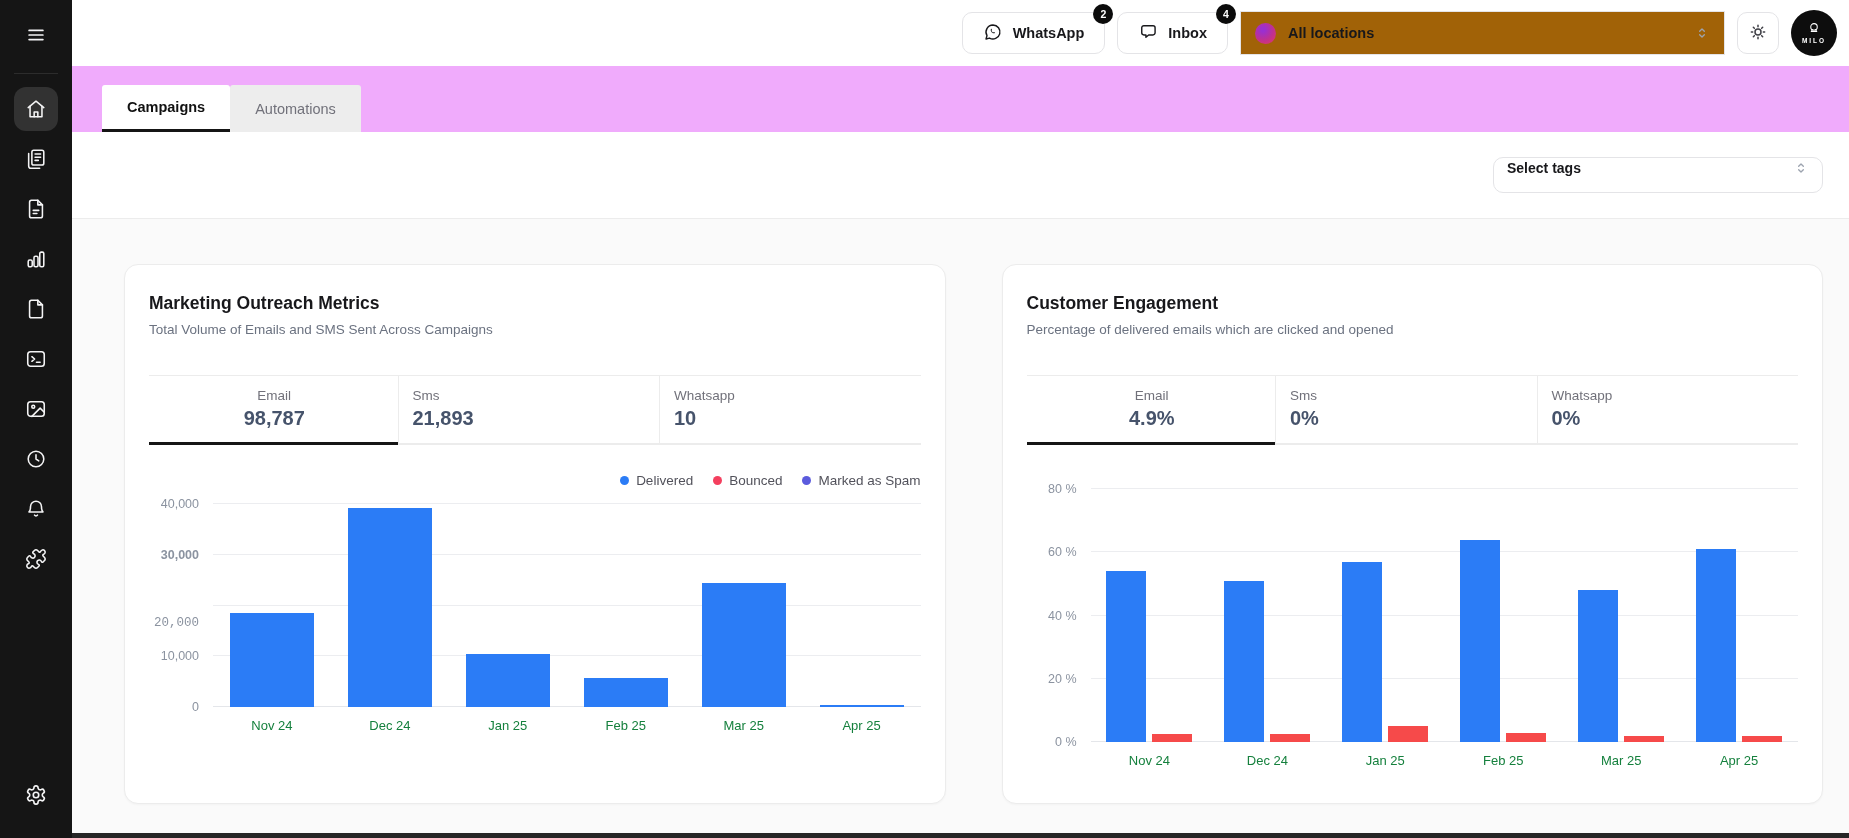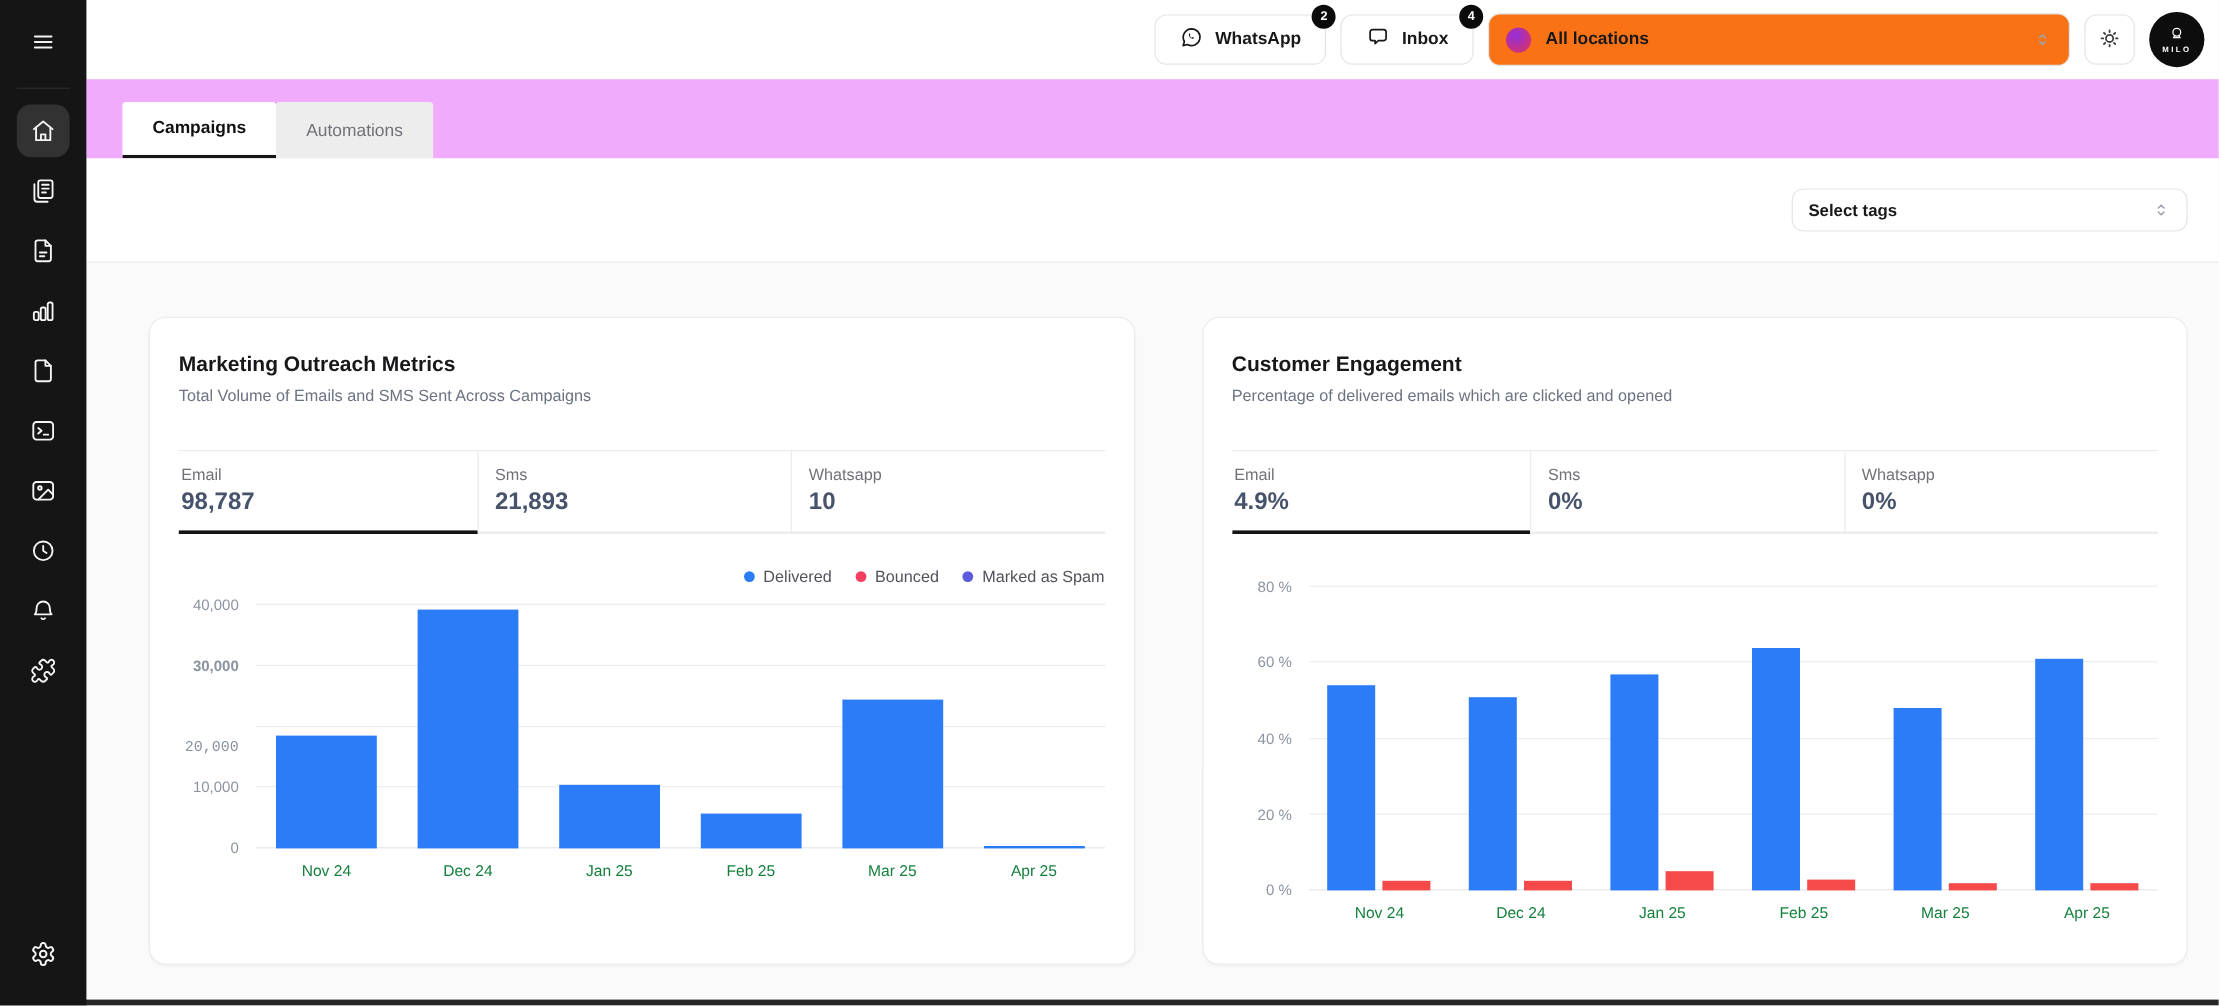--- a/index.html
+++ b/index.html
@@ -23,21 +23,21 @@
   
   .header { height:66px; background:#fff; display:flex; align-items:center; justify-content:flex-end;
             gap:12px; padding:0 12px; flex-shrink:0; }
   .hbtn { position:relative; height:42px; border:1px solid #e4e4e7; border-radius:10px; background:#fff;
           display:flex; align-items:center; gap:10px; padding:0 20px; font-size:14.5px; font-weight:bold;
           color:#18181b; cursor:pointer; font-family:inherit; }
   .hbtn svg { width:20px; height:20px; }
   .badge { position:absolute; top:-9px; right:-9px; min-width:20px; height:20px; border-radius:50%;
            background:#0b0b0b; color:#fff; font-size:10.5px; font-weight:bold; display:flex;
            align-items:center; justify-content:center; }
-  .loc-select { width:485px; height:44px; border:1px solid #e4e4e7; border-radius:10px; background:#f97316;
+  .loc-select { width:485px; height:44px; border:1px solid #e4e4e7; border-radius:0; background:#a16207;
                 display:flex; align-items:center; justify-content:space-between; padding:0 14px; cursor:pointer; }
   .loc-left { display:flex; align-items:center; gap:12px; font-size:14.5px; font-weight:bold; }
   .loc-dot { width:21px; height:21px; border-radius:50%;
              background:radial-gradient(circle at 38% 32%, #9b2fd0 10%, #c1308f 55%, #e23a5e 100%); }
   .chev-ud { width:16px; height:16px; color:#9ca3af; }
   .icon-btn { width:42px; height:42px; border:1px solid #e4e4e7; border-radius:10px; background:#fff;
               display:flex; align-items:center; justify-content:center; cursor:pointer; color:#3f3f46; }
   .icon-btn svg { width:20px; height:20px; }
   .avatar { width:46px; height:46px; border-radius:50%; background:#0d0d0d; color:#fff; display:flex;
             flex-direction:column; align-items:center; justify-content:center; cursor:pointer; gap:1px; }
@@ -46,31 +46,31 @@
   
   .tabband { height:66px; background:#f0abfc; display:flex; align-items:flex-end; padding-left:30px; flex-shrink:0; }
   .tab { height:47px; padding:0 25px; display:flex; align-items:center; font-size:14.5px; cursor:pointer;
          border-radius:3px 3px 0 0; }
   .tab.active { background:#fff; color:#111; font-weight:bold; border-bottom:3px solid #151515; }
   .tab.inactive { background:#ededed; color:#71717a; }
   
   .filterband { height:87px; background:#fff; border-bottom:1px solid #ececec; display:flex;
                 align-items:center; justify-content:flex-end; padding-right:26px; flex-shrink:0; }
   .tags-select { width:330px; height:36px; border:1px solid #e4e4e7; border-radius:10px; background:#fff;
-                 display:flex; align-items:center; justify-content:space-between; padding:16px 13px;
+                 display:flex; align-items:flex-end; justify-content:space-between; padding:16px 13px;
                  font-size:14px; font-weight:bold; color:#18181b; cursor:pointer; }
   
   .content { flex:1; display:flex; gap:56px; padding:45px 26px 0 52px; }
   .card { flex:1; height:540px; background:#fff; border:1px solid #ececec; border-radius:14px;
           padding:28px 24px; box-shadow:0 1px 2px rgba(0,0,0,0.03); }
   .card-title { font-size:17.5px; font-weight:bold; color:#18181b; }
   .card-sub { font-size:13.5px; color:#6b7280; margin-top:8px; }
   .stats { display:flex; border-top:1px solid #ececec; border-bottom:2px solid #ececec; margin-top:38px; }
   .stat { flex:1; padding:12px 0 13px 14px; border-left:1px solid #ececec; position:relative; cursor:pointer; }
-  .stat:first-child { border-left:none; padding-left:2px; }
+  .stat:first-child { border-left:none; padding-left:2px;text-align:center; }
   .stat-label { font-size:13.5px; color:#71717a; }
   .stat-value { font-size:20px; font-weight:bold; color:#46536b; margin-top:4px; }
   .stat.active::after { content:""; position:absolute; left:0; right:0; bottom:-2px; height:3.5px; background:#151515; }
   .legend { display:flex; justify-content:flex-end; gap:20px; margin-top:28px; min-height:14px; }
   .legend-item { display:flex; align-items:center; gap:7px; font-size:13.5px; color:#52525b; }
   .legend-dot { width:9px; height:9px; border-radius:50%; display:inline-block; }
   
   .chart { margin-top:16px; }
   .chart.tall { margin-top:44px; }
   .chart-body { display:flex; }

